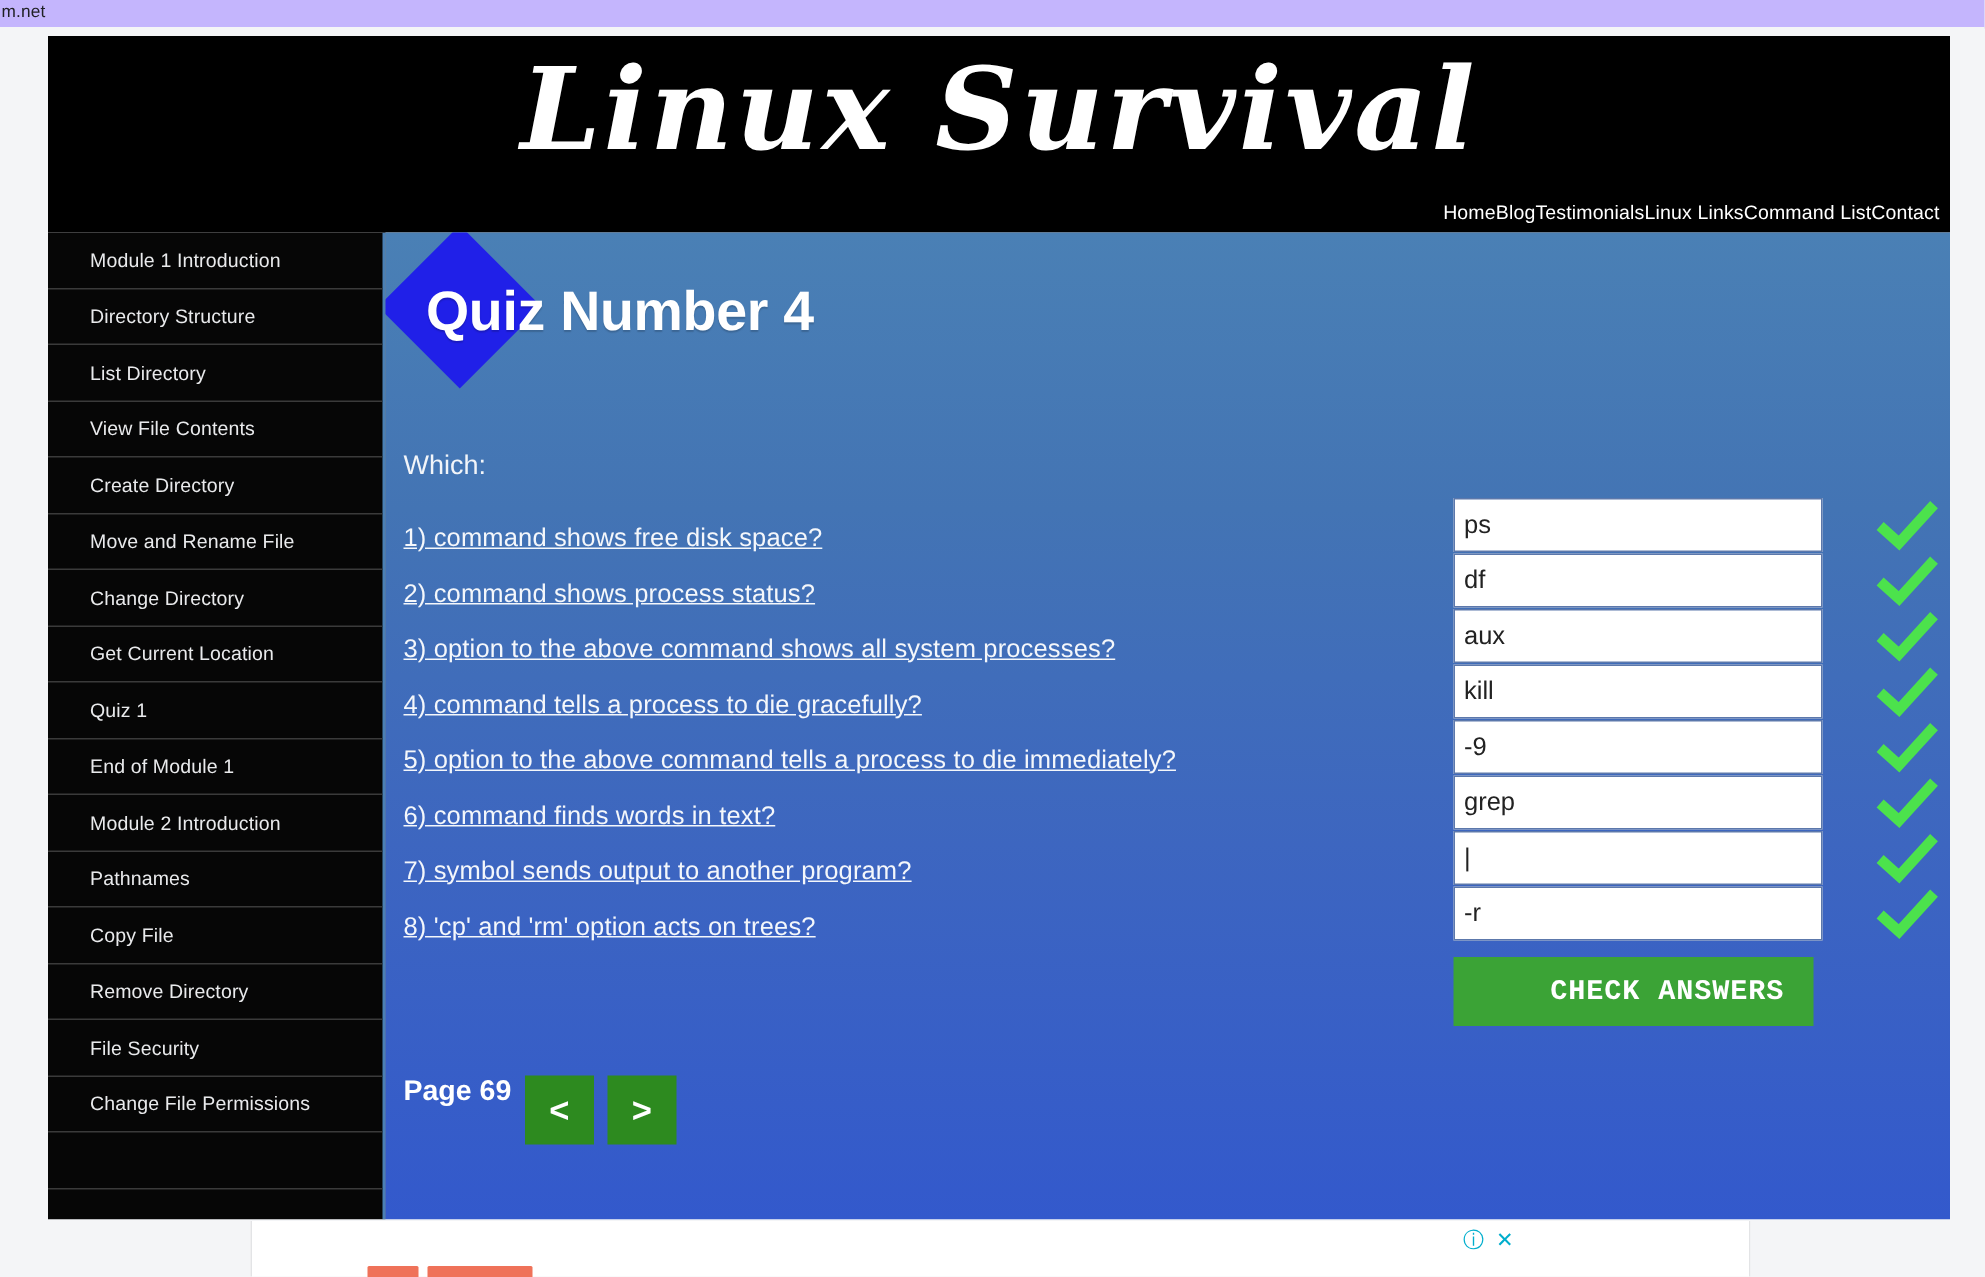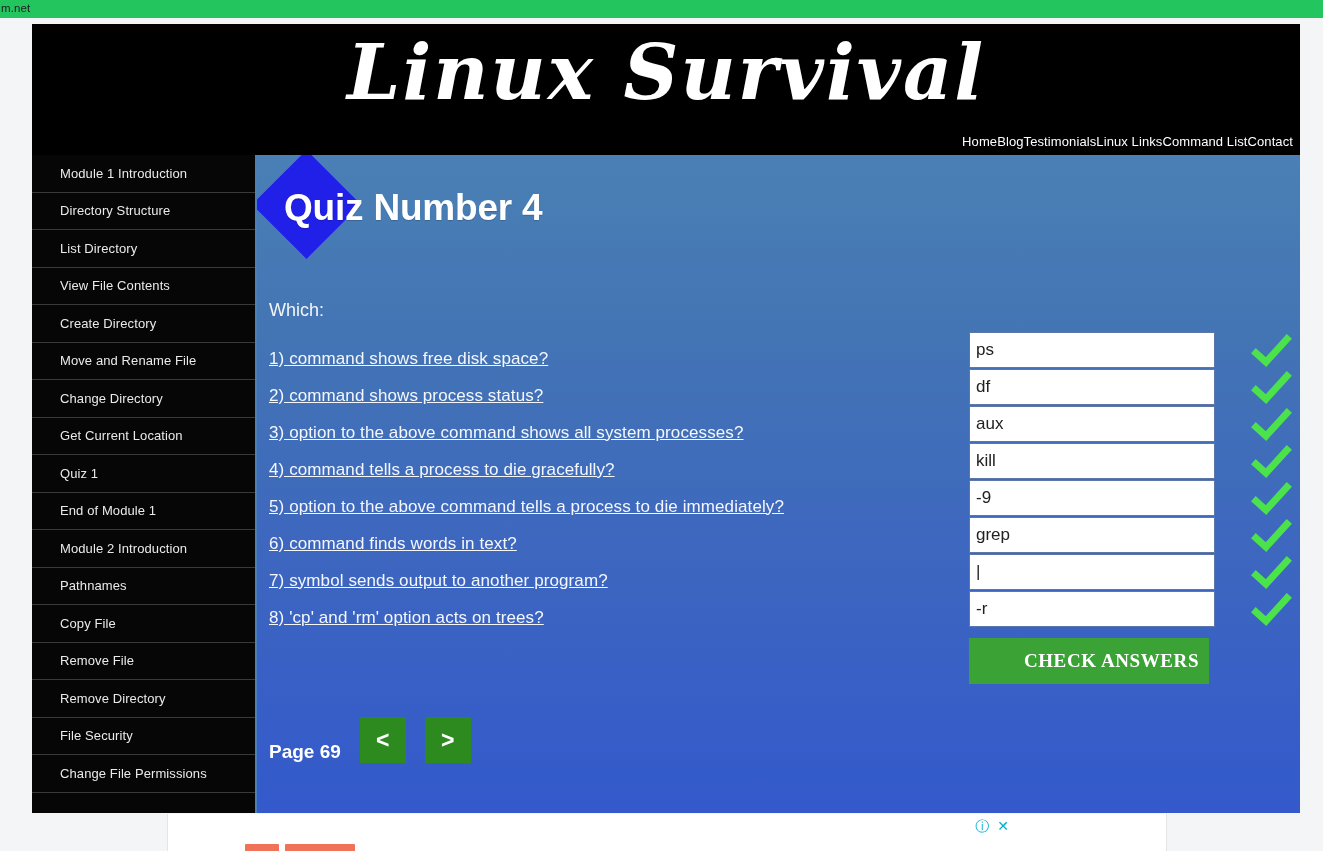--- a/index.html
+++ b/index.html
@@ -7,21 +7,21 @@
     width: 1323px; height: 851px;
     overflow: hidden;
     background: #f4f5f7;
     font-family: "Liberation Sans", sans-serif;
   }
 
   
   .browser-strip {
     position: absolute; left: 0; top: 0;
     width: 1323px; height: 19px;
-    background: #22c55e;
+    background: #c4b5fd;
     border-bottom: 1px solid #d6d8da;
   }
   .browser-strip .url {
     font-size: 11.5px; color: #202124;
     line-height: 16px; padding-left: 1px;
     letter-spacing: .1px;
   }
 
   
   .page {
@@ -145,32 +145,32 @@
     width: 44px; height: 36px;
     pointer-events: none;
   }
 
   .check-btn {
     position: absolute; left: 712px; top: 483px;
     width: 240px; height: 46px;
     background: #3ba336;
     border: none;
     color: #fff;
-    font-family: Liberation Serif, serif;
+    font-family: Liberation Mono, monospace;
     font-size: 19px;
     font-weight: 700;
     letter-spacing: .6px;
     cursor: pointer;
     padding-left: 45px;
   }
 
   
   .pager {
     position: absolute; left: 12px; top: 562px;
-    display: flex; align-items: flex-end; gap: 19px;
+    display: flex; align-items: flex-start; gap: 9px;
   }
   .page-label { font-size: 19px; font-weight: 700; color: #fff; }
   .pg-btn {
     width: 46px; height: 46px;
     background: #2d8a1f;
     border: none;
     color: #fff;
     font-family: "Liberation Sans", sans-serif;
     font-size: 23px; font-weight: 700;
     cursor: pointer;
@@ -239,21 +239,20 @@
         <div class="side-item">View File Contents</div>
         <div class="side-item">Create Directory</div>
         <div class="side-item">Move and Rename File</div>
         <div class="side-item">Change Directory</div>
         <div class="side-item">Get Current Location</div>
         <div class="side-item">Quiz 1</div>
         <div class="side-item">End of Module 1</div>
         <div class="side-item">Module 2 Introduction</div>
         <div class="side-item">Pathnames</div>
         <div class="side-item">Copy File</div>
-        <div class="side-item">Remove File</div>
         <div class="side-item">Remove Directory</div>
         <div class="side-item">File Security</div>
         <div class="side-item">Change File Permissions</div>
         <div class="side-item"></div>
       </aside>
 
       <section class="main">
 
         <div class="quiz-head">
           <div class="diamond"></div>

